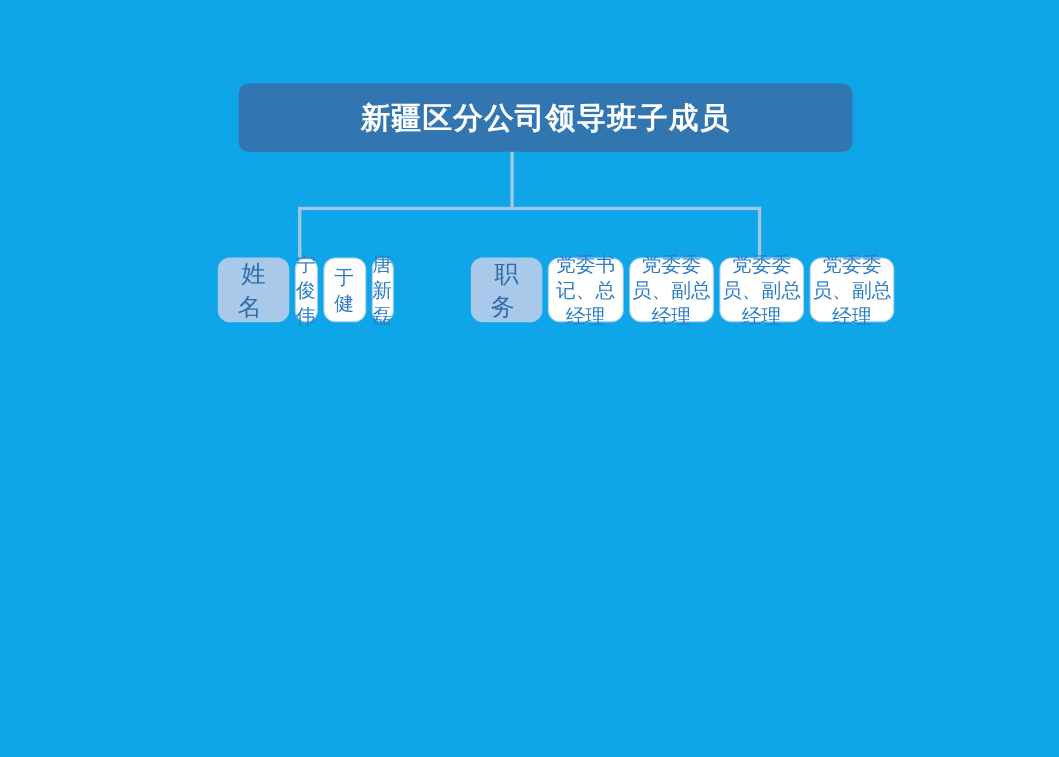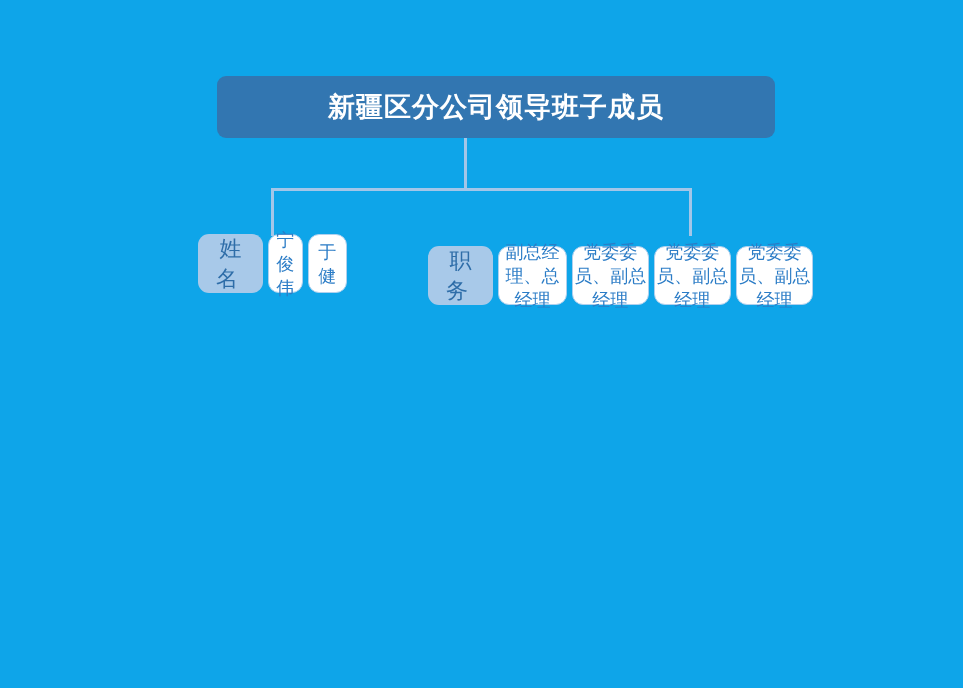--- a/index.html
+++ b/index.html
@@ -81,21 +81,21 @@
     flex-direction: row;
     gap: 5px;
   }
   .col-name {
     left: 198px;
     top: 234px;
     width: 149px;
   }
   .col-role {
     left: 428px;
-    top: 246px;
+    top: 234px;
     width: 385px;
   }
 
   .cell {
     height: 59px;
     box-sizing: border-box;
     border-radius: 11px;
     display: flex;
     align-items: center;
     justify-content: center;
@@ -130,23 +130,24 @@
 
   <div class="conn conn-stem"></div>
   <div class="conn conn-bar"></div>
   <div class="conn conn-drop-left"></div>
   <div class="conn conn-drop-right"></div>
 
   <div class="col col-name">
     <div class="cell cell-header">姓　名</div>
     <div class="cell cell-body name">宁俊伟</div>
     <div class="cell cell-body name">于　健</div>
+    <div class="cell cell-body name">唐新磊</div>
   </div>
 
   <div class="col col-role">
     <div class="cell cell-header">职　务</div>
-    <div class="cell cell-body">副总经理、总经理</div>
+    <div class="cell cell-body">党委书记、总经理</div>
     <div class="cell cell-body">党委委员、副总经理</div>
     <div class="cell cell-body">党委委员、副总经理</div>
     <div class="cell cell-body">党委委员、副总经理</div>
   </div>
 
 </div>
 
 </body></html>

